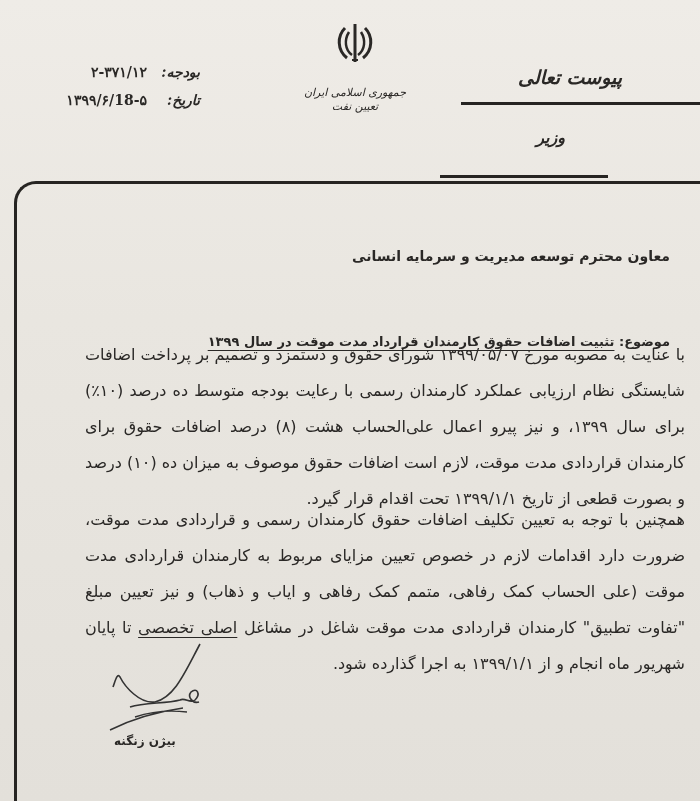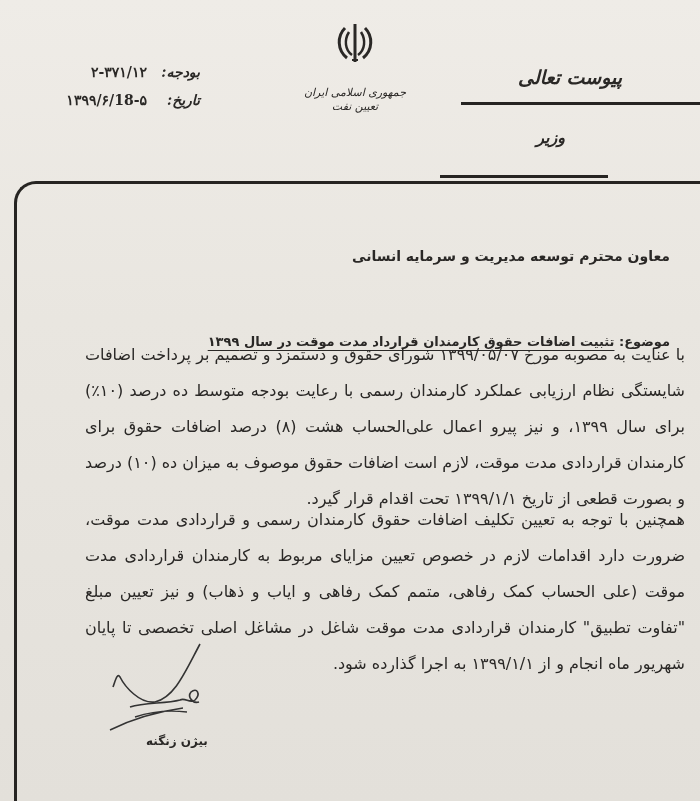--- a/index.html
+++ b/index.html
@@ -60,27 +60,27 @@
   .subject {
     position:absolute; right:30px; top:310px; direction:rtl; font-weight:bold; font-size:13px;margin-top:24px;
   }
   .subject .subject-text { text-decoration:underline; text-underline-offset:4px; }
   .body-para {
     position:absolute; right:15px; width:600px; direction:rtl; text-align:justify;
     font-size:16px; line-height:36px; text-align-last:right;
   }
   .p1 { top:337px; }
   .p2 { top:502px; }
-  .u { text-underline-offset:4px;margin-top:42px; }
+  .u { text-decoration:underline; text-underline-offset:4px;margin-top:42px; }
   .signature {
     position:absolute; left:95px; top:642px; width:130px; height:110px;
   }
   .signer-name {
     position:absolute; left:114px; top:734px; direction:rtl;
-    font-weight:bold; font-size:12px;margin-left:32px;
+    font-weight:bold; font-size:12px;
   }
 </style>
 </head>
 <body>
 
 <div class="paper">
 
   <div class="frame-top"></div>
   <div class="header-frame"></div>
   <div class="wazir-line"></div>

